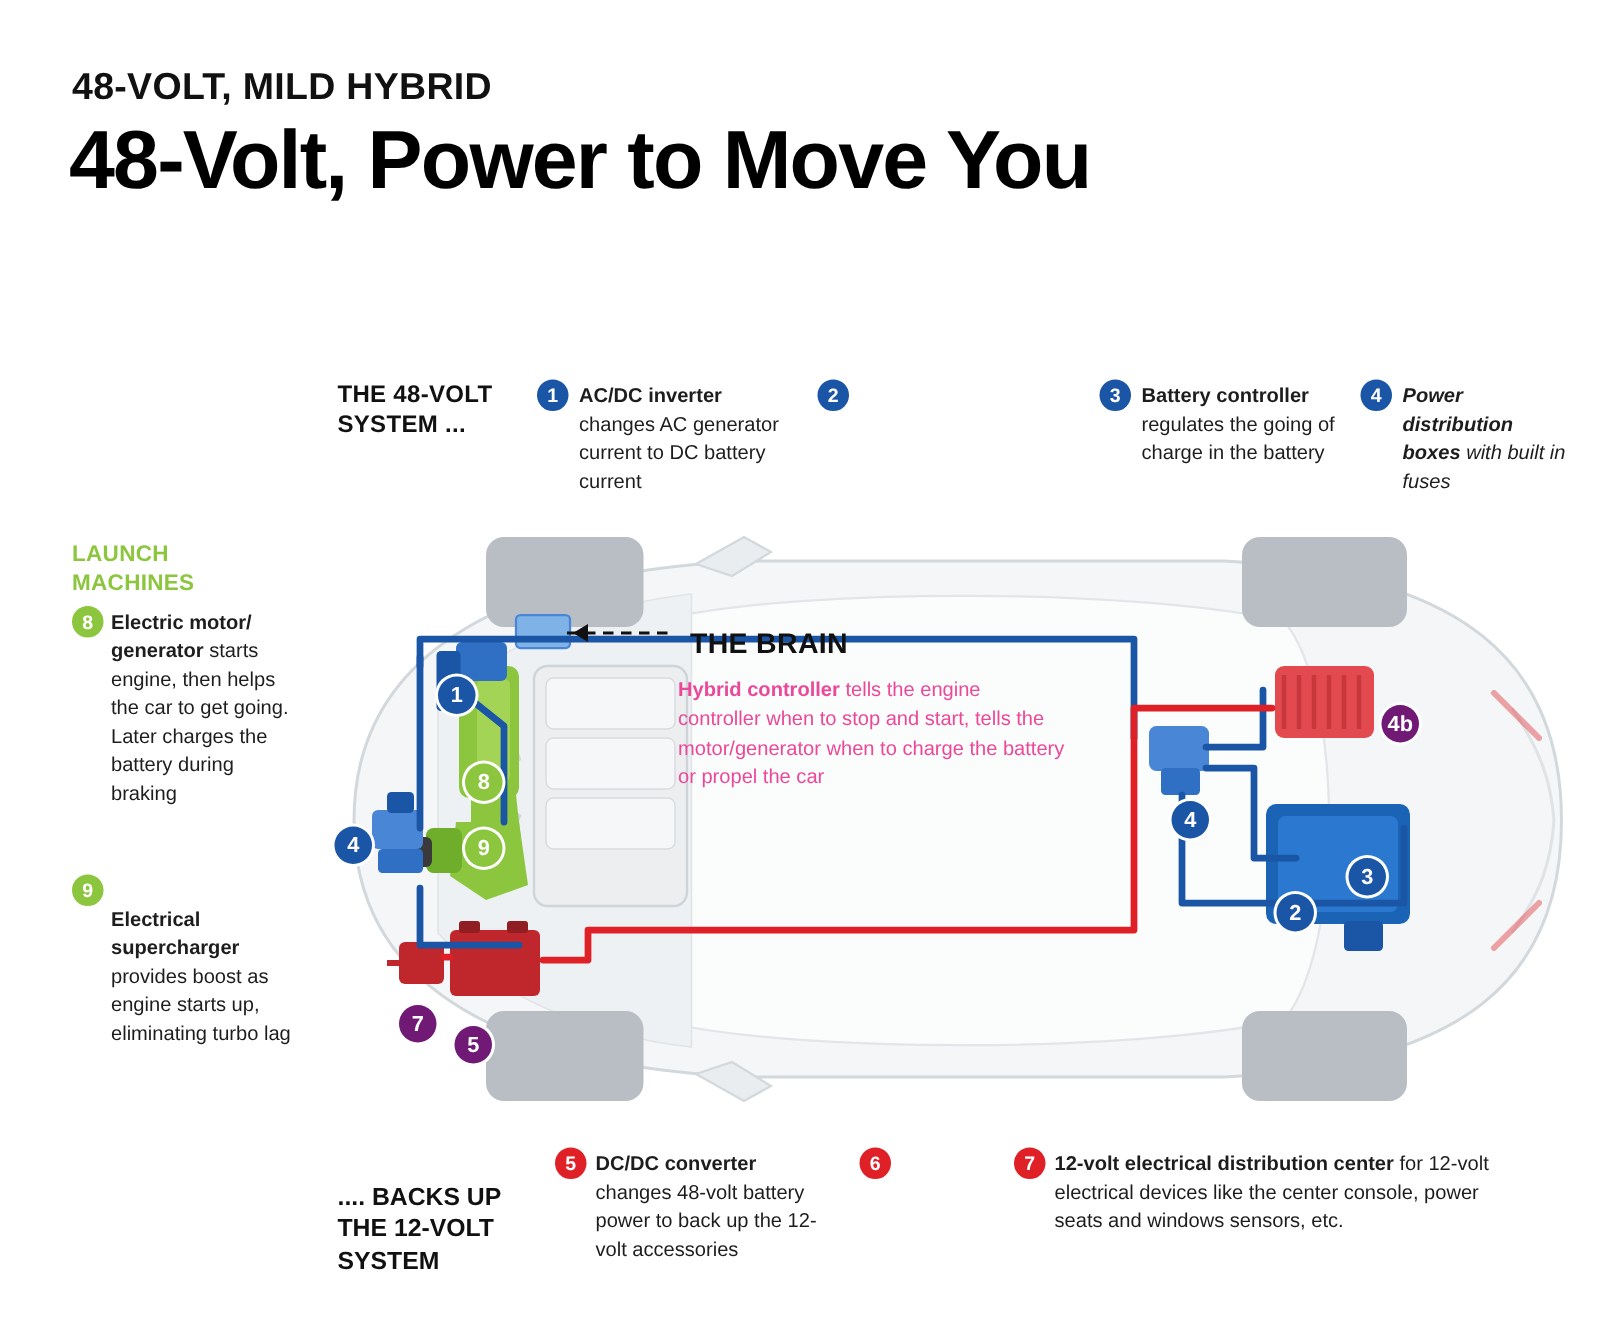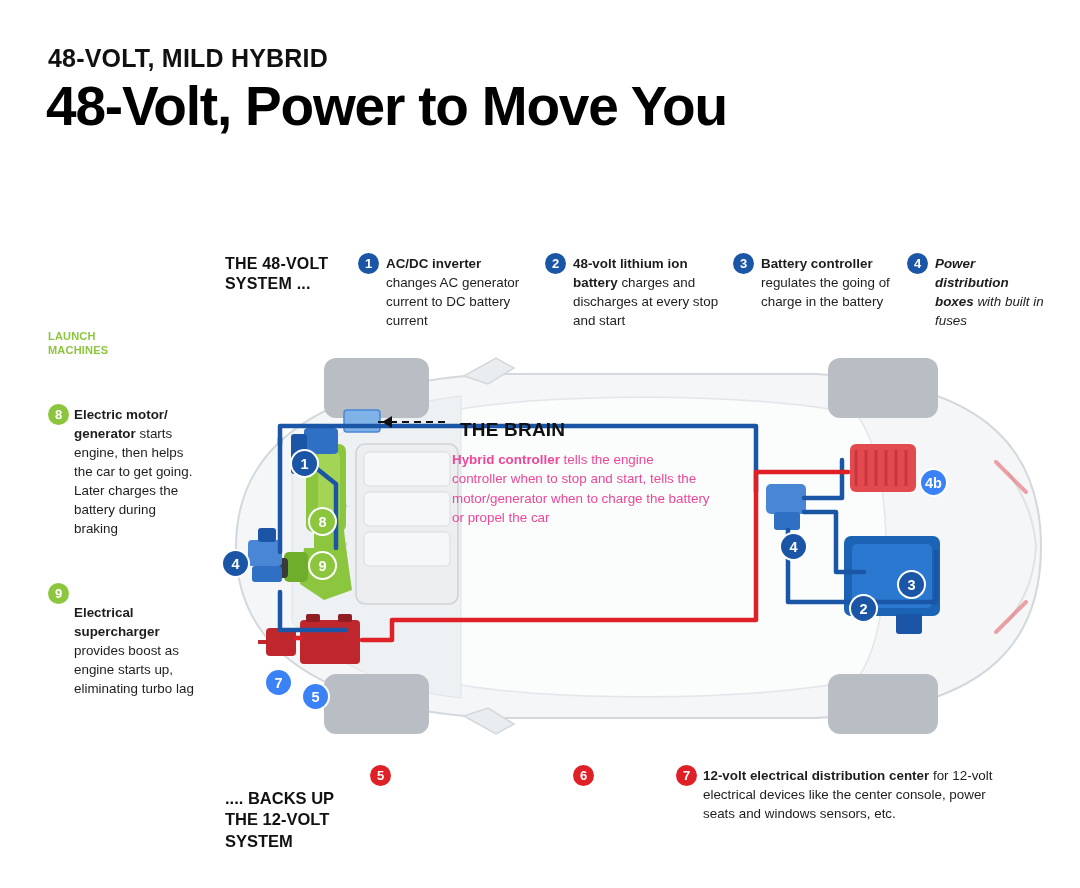--- a/index.html
+++ b/index.html
@@ -53,26 +53,26 @@
 
   
   .marker{
     position:absolute;width:25px;height:25px;border-radius:50%;
     color:#fff;font-size:14.5px;font-weight:bold;
     display:flex;align-items:center;justify-content:center;
     box-shadow:0 0 0 2px #ffffff;
     z-index:40;
   }
   .marker.blue{background:#1b55a5;}
-  .marker.red{background:#3b82f6;}
+  .marker.red{background:#701a75;}
   .marker.green{background:#8cc63e;}
 
   .launch-title{
-    position:absolute;left:48px;top:330px;
-    font-size:11px;font-weight:bold;color:#8cc63e;line-height:1.25;
+    position:absolute;left:48px;top:361px;
+    font-size:15px;font-weight:bold;color:#8cc63e;line-height:1.25;
     letter-spacing:0.2px;
   }
 
   
   .car-wrap{position:absolute;left:196px;top:352px;width:860px;height:390px;}
   .svg-car{position:absolute;left:0;top:0;}
 
   
   .brain-label{
     position:absolute;left:460px;top:419px;
@@ -106,23 +106,20 @@
   <div class="footer-label" style="white-space:pre-line;">.... BACKS UP
 THE 12-VOLT
 SYSTEM</div>
 
   <div class="num blue" style="left:358px;top:253px;">1</div>
   <div class="callout" style="left:386px;top:254px;width:148px;">
     <b>AC/DC inverter</b><span> changes AC generator current to DC battery current</span>
   </div>
 
   <div class="num blue" style="left:545px;top:253px;">2</div>
-  <div class="callout" style="left:573px;top:254px;width:148px;">
-    <b>48-volt lithium ion battery</b><span> charges and discharges at every stop and start</span>
-  </div>
 
   <div class="num blue" style="left:733px;top:253px;">3</div>
   <div class="callout" style="left:761px;top:254px;width:140px;">
     <b>Battery controller</b><span> regulates the going of charge in the battery</span>
   </div>
 
   <div class="num blue" style="left:907px;top:253px;">4</div>
   <div class="callout" style="left:935px;top:254px;width:110px;font-style:italic;">
     <b>Power distribution boxes</b><span> with built in fuses</span>
   </div>
@@ -131,20 +128,23 @@
   <div class="callout" style="left:74px;top:405px;width:120px;">
     <b>Electric motor/ generator</b><span> starts engine, then helps the car to get going. Later charges the battery during braking</span>
   </div>
 
   <div class="num green" style="left:48px;top:583px;">9</div>
   <div class="callout" style="left:74px;top:603px;width:124px;">
     <b>Electrical supercharger</b><span> provides boost as engine starts up, eliminating turbo lag</span>
   </div>
 
   <div class="num red" style="left:370px;top:765px;">5</div>
+  <div class="callout" style="left:397px;top:766px;width:160px;">
+    <b>DC/DC converter</b><span> changes 48-volt battery power to back up the 12-volt accessories</span>
+  </div>
 
   <div class="num red" style="left:573px;top:765px;">6</div>
 
   <div class="num red" style="left:676px;top:765px;">7</div>
   <div class="callout" style="left:703px;top:766px;width:290px;">
     <b>12-volt electrical distribution center</b><span> for 12-volt electrical devices like the center console, power seats and windows sensors, etc.</span>
   </div>
 
   <div class="car-wrap">
     <svg class="svg-car" width="860" height="390" viewBox="0 0 860 390">

